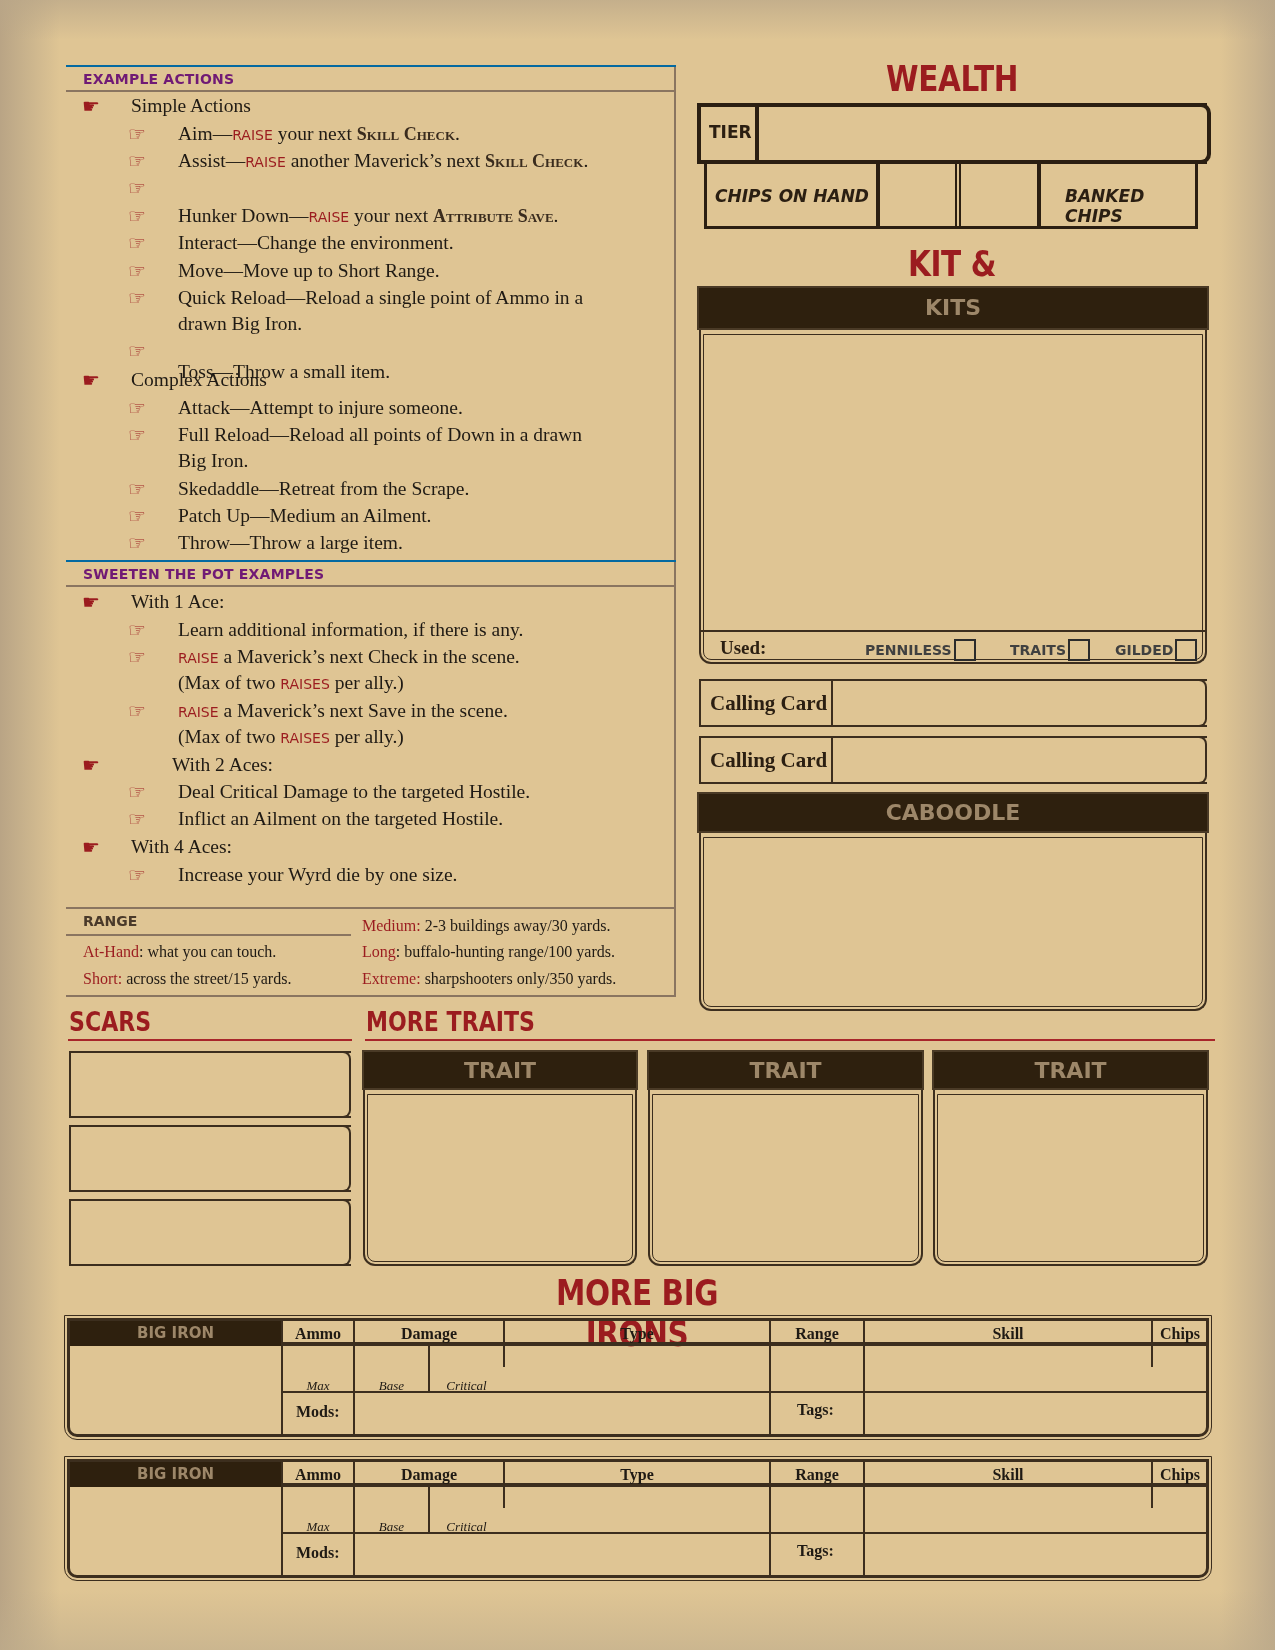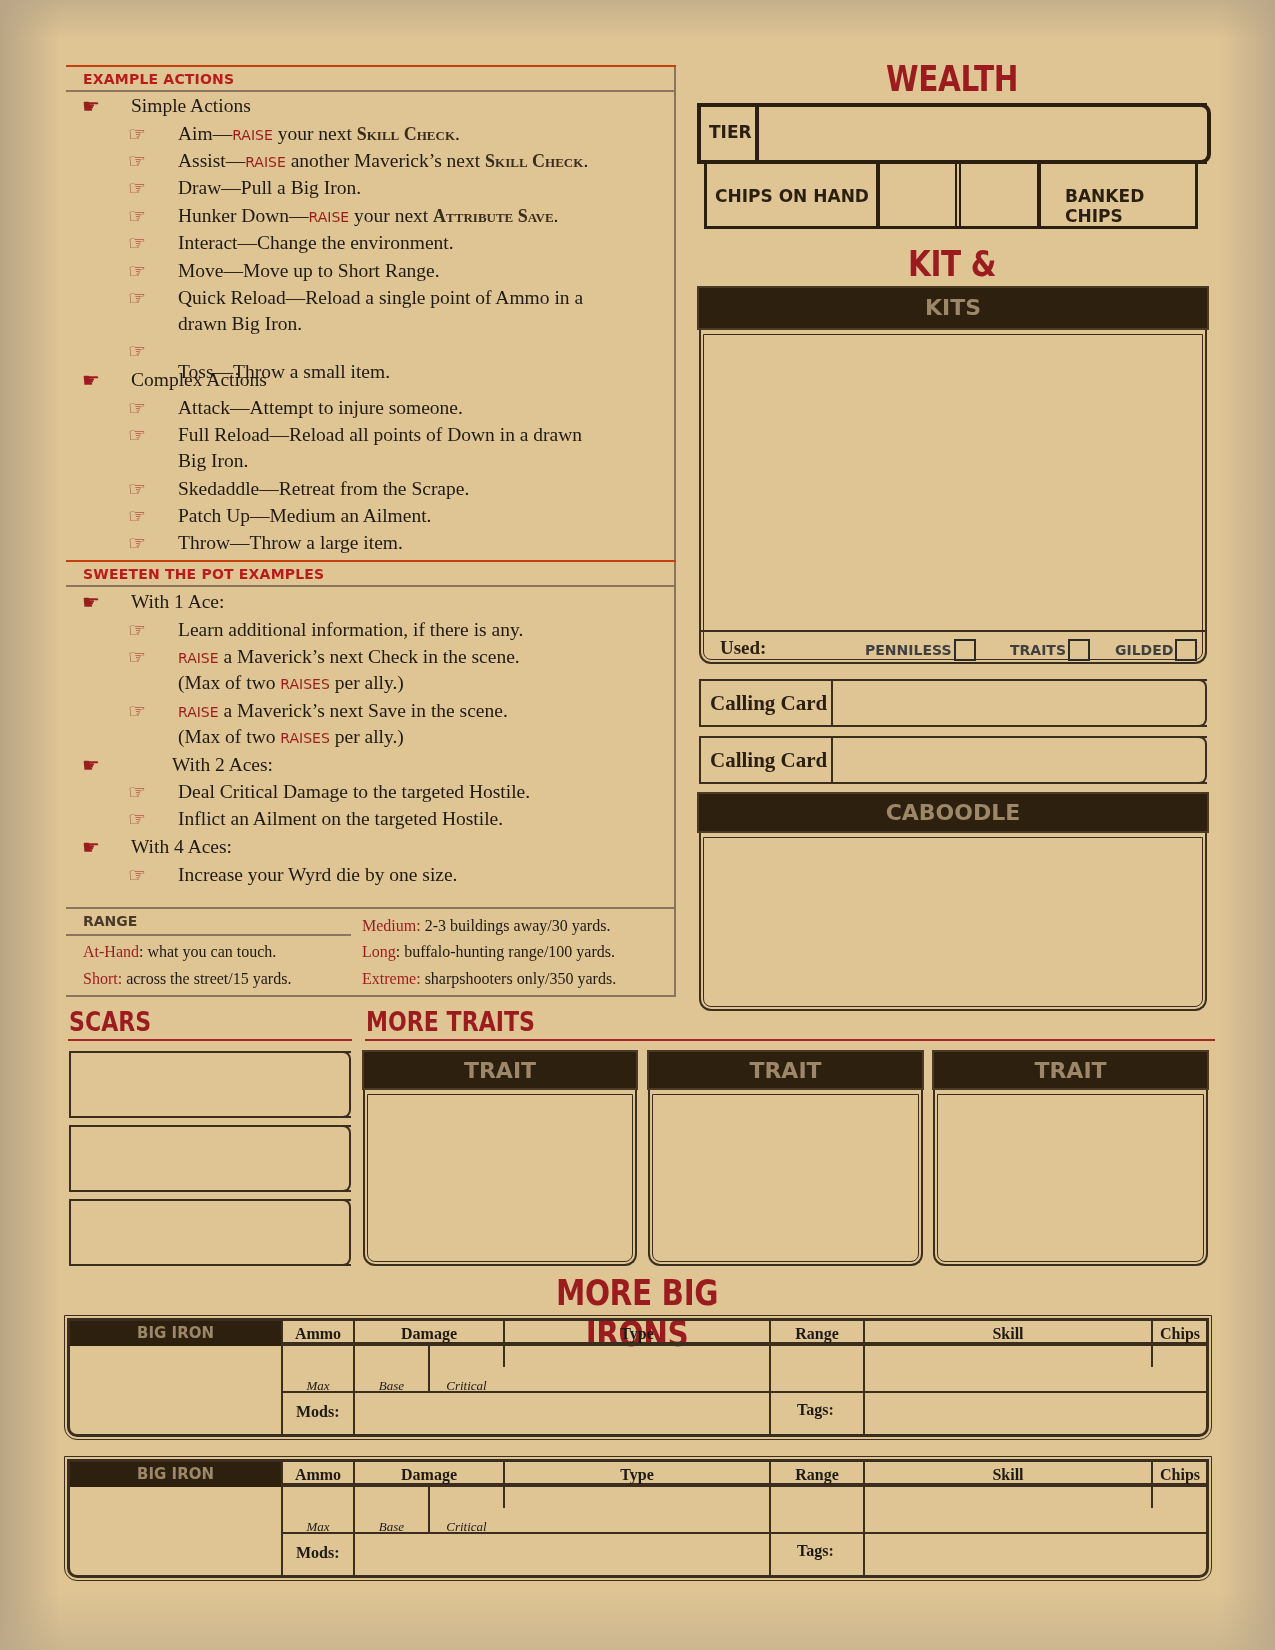--- a/index.html
+++ b/index.html
@@ -28,23 +28,23 @@
     background: linear-gradient(0deg, rgba(190,172,140,0.6) 0px, rgba(223,197,148,0) 60px);
   }
 
   
   .left-panel {
     position: absolute; left: 66px; top: 65px; width: 610px; height: 932px;
     border-right: 2px solid #8a7560;
   }
   .section-head {
     position: absolute; left: 0; width: 610px; height: 27px;
-    border-top: 2px solid #c2410c; border-bottom: 2px solid #8a7560;
+    border-top: 2px solid #0369a1; border-bottom: 2px solid #8a7560;
     font-family: "DejaVu Sans", sans-serif; font-weight: bold; font-size: 14px;
-    color: #b91c1c; padding: 4px 0 0 17px; letter-spacing: 0.2px;
+    color: #701a75; padding: 4px 0 0 17px; letter-spacing: 0.2px;
   }
   .li1, .li2 {
     position: absolute; font-size: 19.5px; line-height: 26px; color: #1f1a14;
     font-family: "Liberation Serif", serif;
   }
   .li1 { left: 65px; }
   .li2 { left: 112px; width: 470px; }
   .hand-solid, .hand-outline {
     position: absolute; color: #9b1c1f; font-size: 20px; line-height: 26px;
   }
@@ -84,21 +84,21 @@
     border-radius: 0 10px 10px 0;
   }
   .tier-label {
     position: absolute; left: 0; top: 0; width: 58px; height: 53px;
     border-right: 4px solid #2b1f12;
     font-family: "DejaVu Sans", sans-serif; font-weight: bold; font-size: 17px; color: #2b1f12;
     padding: 15px 0 0 8px;
   }
   .chips-row {
     position: absolute; left: 704px; top: 164px; width: 494px; height: 65px;
-    border: 3px solid #2b1f12; border-top: none;
+    border: 3px solid #2b1f12; border-top: none; font-style: italic;
   }
   .chips-cell {
     position: absolute; top: 0; height: 62px; border-right: 4px solid #2b1f12;
   }
   .chips-label {
     position: absolute; font-family: "DejaVu Sans", sans-serif; font-weight: bold;
     font-size: 17px; color: #2b1f12; top: 22px;
   }
 
   
@@ -190,21 +190,20 @@
   <span class="hand-solid" style="top:28px;">☛</span>
   <div class="li1" style="top:28px;">Simple Actions</div>
 
   <span class="hand-outline" style="top:56px;">☞</span>
   <div class="li2" style="top:56px;"><span>Aim</span><span>—</span><span class="raise">RAISE</span><span> your next </span><span class="sc">Skill Check</span><span>.</span></div>
 
   <span class="hand-outline" style="top:83px;">☞</span>
   <div class="li2" style="top:83px; width:520px;"><span>Assist</span><span>—</span><span class="raise">RAISE</span><span> another Maverick’s next </span><span class="sc">Skill Check</span><span>.</span></div>
 
   <span class="hand-outline" style="top:110px;">☞</span>
-  <div class="li2" style="top:110px;">Draw—Pull a Big Iron.</div>
 
   <span class="hand-outline" style="top:138px;">☞</span>
   <div class="li2" style="top:138px; width:520px;"><span>Hunker Down</span><span>—</span><span class="raise">RAISE</span><span> your next </span><span class="sc">Attribute Save</span><span>.</span></div>
 
   <span class="hand-outline" style="top:165px;">☞</span>
   <div class="li2" style="top:165px;">Interact—Change the environment.</div>
 
   <span class="hand-outline" style="top:193px;">☞</span>
   <div class="li2" style="top:193px;">Move—Move up to Short Range.</div>
 

